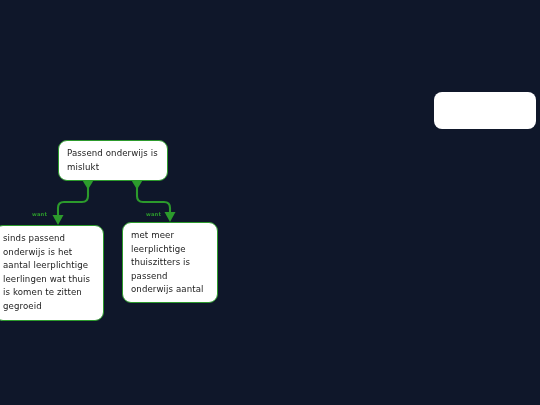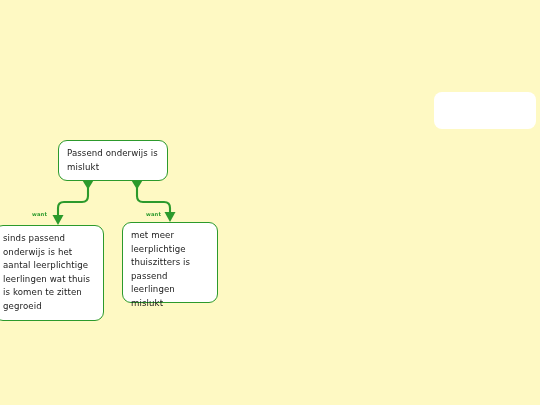--- a/index.html
+++ b/index.html
@@ -15,21 +15,21 @@
     overflow: hidden;
     font-family: "DejaVu Sans", sans-serif;
     background: #000000;
   }
 
   #canvas {
     position: absolute;
     left: 0; top: 0;
     width: 540px;
     height: 405px;
-    background: #fef9c3;
+    background: #0f172a;
   }
 
   
   .node {
     position: absolute;
     background: #ffffff;
     border: 1px solid #2c9a2c;
     border-radius: 9px;
     box-sizing: border-box;
     color: #1a1a1a;
@@ -120,17 +120,17 @@
   </svg>
 
   <div class="connector-label" id="want-label-left">want</div>
 
   <div class="connector-label" id="want-label-right">want</div>
 
   <div class="node" id="claim-node">Passend onderwijs is mislukt</div>
 
   <div class="node" id="premise-left-node">sinds passend onderwijs is het aantal leerplichtige leerlingen wat thuis is komen te zitten gegroeid</div>
 
-  <div class="node" id="premise-right-node">met meer leerplichtige thuiszitters is passend leerlingen mislukt</div>
+  <div class="node" id="premise-right-node">met meer leerplichtige thuiszitters is passend onderwijs aantal</div>
 
   <div class="node" id="empty-node"></div>
 
 </div>
 
 </body></html>

